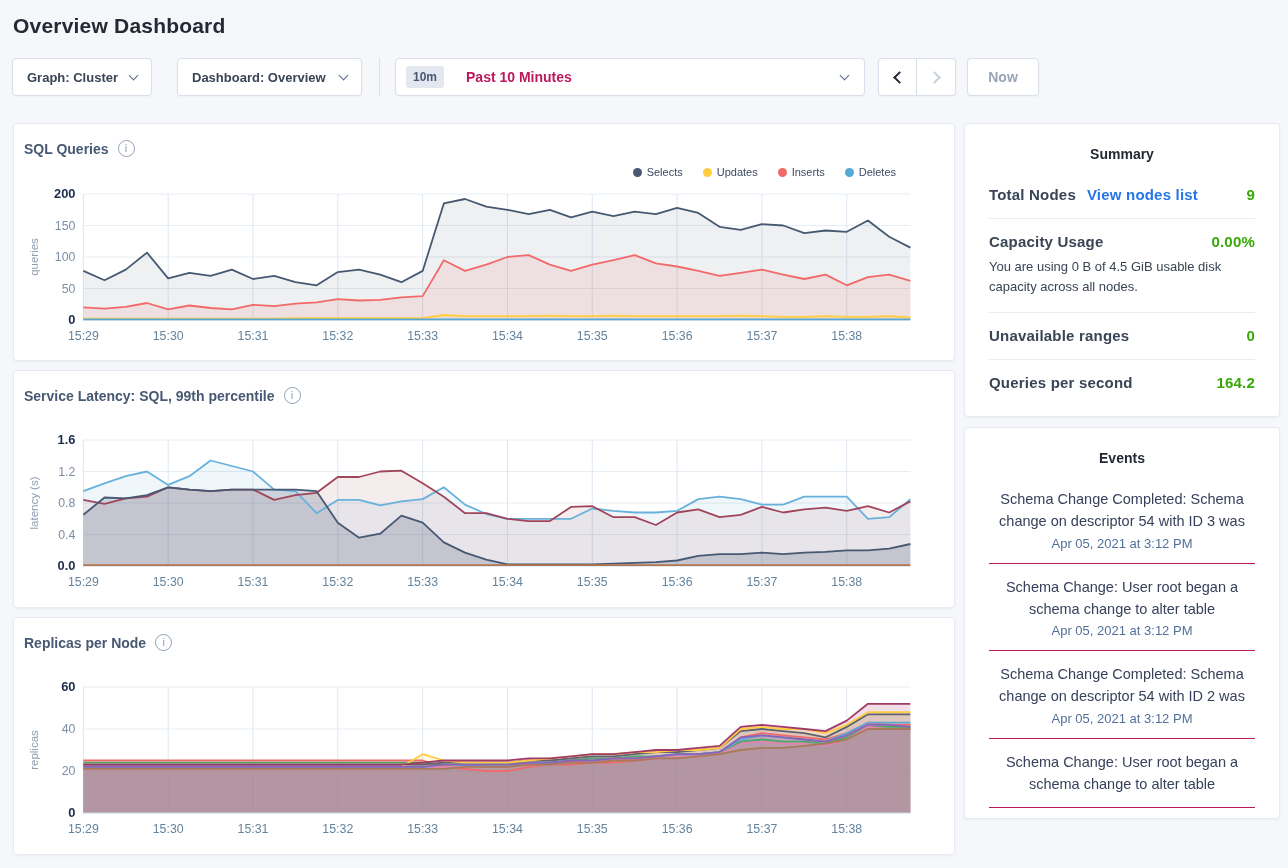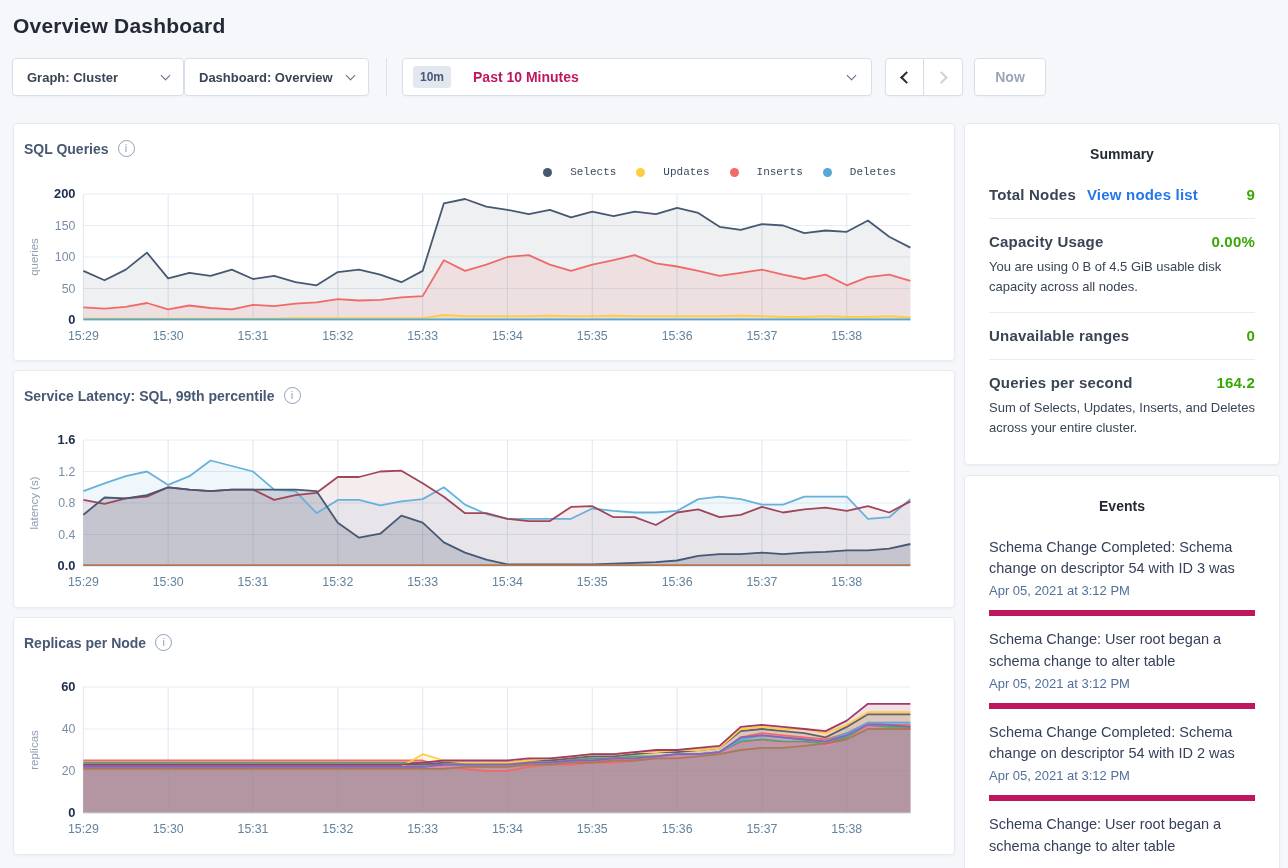--- a/index.html
+++ b/index.html
@@ -15,21 +15,21 @@
     margin:14px 0 20px 13px; letter-spacing:.2px;
   }
   
   .controls { display:flex; align-items:center; margin-left:12px; height:38px; }
   .btn {
     background:#fff; border:1px solid #d9dfe8; border-radius:4px; height:38px;
     display:flex; align-items:center; cursor:pointer;
     box-shadow:0 1px 2px rgba(60,72,88,.04);
   }
   .dropdown { padding:0 14px; font-size:13px; font-weight:700; color:#394455; justify-content:space-between; }
-  .dropdown.graph { width:172px; }
+  .dropdown.graph { width:140px; margin-right:25px; }
   .dropdown.dash  { width:185px; }
   .chev {
     width:7px; height:7px; border-right:1.5px solid #5a6b85; border-bottom:1.5px solid #5a6b85;
     transform:rotate(45deg); margin-top:-4px; flex:none;
   }
   .v-divider { width:1px; height:38px; background:#dde2ea; margin:0 15px 0 17px; }
   .time-selector { width:470px; padding:0 16px 0 10px; }
   .time-badge {
     background:#e2e7f0; border-radius:3px; padding:4px 7px;
     font-size:12px; font-weight:700; color:#475872;
@@ -51,35 +51,35 @@
   }
   .charts-col { flex:1; display:flex; flex-direction:column; gap:9px; min-width:0; }
   .chart-card { padding:16px 10px 8px; position:relative; min-height:238px; }
   .chart-title-row { display:flex; align-items:center; gap:9px; font-size:14px; font-weight:700; color:#475872; }
   .info-icon {
     width:17px; height:17px; border:1px solid #8fa1b8; border-radius:50%;
     color:#8fa1b8; font-size:11px; line-height:1; display:flex; align-items:center; justify-content:center;
     font-weight:400; cursor:pointer;
   }
   .chart-legend { display:flex; justify-content:flex-end; align-items:center; gap:20px; padding:9px 48px 2px 0; min-height:20px; font-size:11px; color:#3c4a60; }
-  .legend-item { display:flex; align-items:center; gap:18px;font-family:Liberation Mono, monospace; }
+  .legend-item { display:flex; align-items:center; gap:5px; }
   .legend-dot { width:9px; height:9px; border-radius:50%; flex:none; }
   .chart-card.no-legend .chart-title-row { margin-bottom:22px; }
   .chart-svg { display:block; width:100%; height:172px; }
   
   .sidebar-col { width:316px; flex:none; display:flex; flex-direction:column; gap:10px; }
   .side-card { padding:18px 24px 10px; }
   .side-title { text-align:center; font-weight:700; font-size:14px; color:#242a35; padding:4px 0 10px; }
   .metric-row { padding:14px 0 15px; border-bottom:1px solid #e9edf2; }
   .metric-row:last-child { border-bottom:none; }
   .metric-head { display:flex; align-items:baseline; font-size:15px; font-weight:700; color:#394455; letter-spacing:.2px; }
   .metric-link { color:#2476ea; margin-left:11px; text-decoration:none; cursor:pointer; }
   .metric-value { margin-left:auto; color:#37a806; white-space:nowrap; }
   .metric-desc { font-size:13px; font-weight:400; color:#394455; line-height:1.55; margin-top:7px; }
-  .event-item { padding:13px 0 12px; border-bottom:6px solid #be185d; }
+  .event-item { padding:13px 0 12px; border-bottom:1px solid #be185d;text-align:center; }
   .event-text { font-size:14.5px; color:#37415b; line-height:1.5; }
   .event-time { font-size:13px; color:#52709a; margin-top:3px; }
 </style>
 </head>
 <body>
 
 <div class="page">
   <h1 class="page-title">Overview Dashboard</h1>
 
   <div class="controls">
@@ -304,21 +304,20 @@
               <div class="metric-head">
                 <span>Unavailable ranges</span>
                 <span class="metric-value">0</span>
               </div>
             </div>
             <div class="metric-row">
               <div class="metric-head">
                 <span>Queries per second</span>
                 <span class="metric-value">164.2</span>
               </div>
-              <div class="metric-desc">Sum of Selects, Updates, Inserts, and Deletes across your entire cluster.</div>
             </div>
           </div>
       </div>
       <div class="card side-card">
         <div class="side-title">Events</div>
         <div id="events-list">
             <div class="event-item">
               <div class="event-text">Schema Change Completed: Schema change on descriptor 54 with ID 3 was</div>
               <div class="event-time">Apr 05, 2021 at 3:12 PM</div>
             </div>

